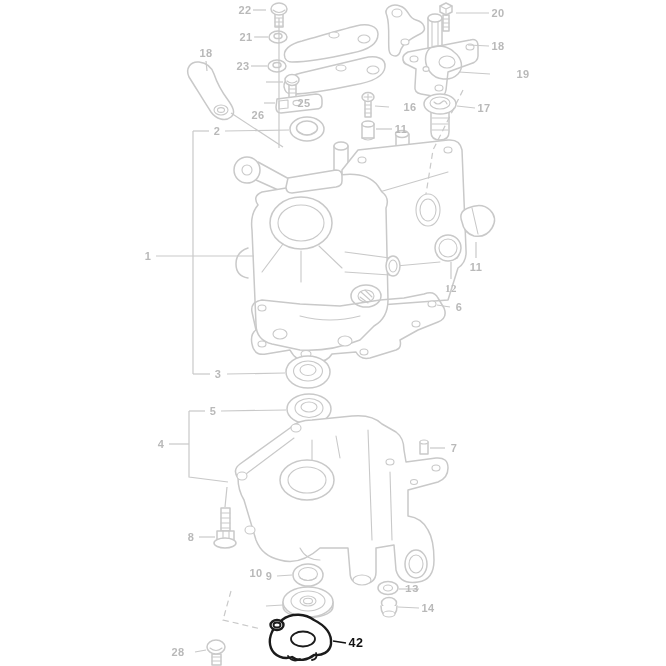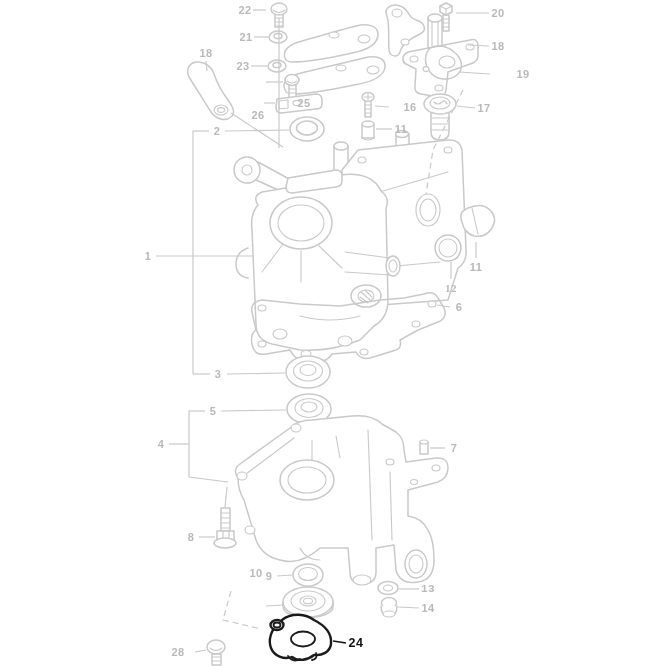--- a/index.html
+++ b/index.html
@@ -306,30 +306,30 @@
       <div class="callout" style="left: 218px; top: 374px;">3</div>
       <div class="callout" style="left: 161px; top: 444px;">4</div>
       <div class="callout" style="left: 213px; top: 411px;">5</div>
       <div class="callout" style="left: 459px; top: 307px;">6</div>
       <div class="callout" style="left: 454px; top: 448px;">7</div>
       <div class="callout" style="left: 191px; top: 537px;">8</div>
       <div class="callout" style="left: 269px; top: 576px;">9</div>
       <div class="callout" style="left: 256px; top: 573px;">10</div>
       <div class="callout" style="left: 476px; top: 267px;">11</div>
       <div class="callout" style="left: 451px; top: 288px; font-family: Liberation Serif, serif;">12</div>
-      <div class="callout" style="left: 428px; top: 589px; font-family: Liberation Mono, monospace;">13</div>
+      <div class="callout" style="left: 412px; top: 589px; font-family: Liberation Mono, monospace;">13</div>
       <div class="callout" style="left: 428px; top: 608px;">14</div>
       <div class="callout" style="left: 401px; top: 129px;">11</div>
       <div class="callout" style="left: 398px; top: 107px; margin-left: 12px;">16</div>
       <div class="callout" style="left: 484px; top: 108px;">17</div>
       <div class="callout" style="left: 498px; top: 46px;">18</div>
       <div class="callout" style="left: 499px; top: 74px; margin-left: 24px;">19</div>
       <div class="callout" style="left: 498px; top: 13px;">20</div>
       <div class="callout" style="left: 246px; top: 37px;">21</div>
       <div class="callout" style="left: 245px; top: 10px;">22</div>
       <div class="callout" style="left: 243px; top: 66px;">23</div>
       <div class="callout" style="left: 206px; top: 53px;">18</div>
       <div class="callout" style="left: 256px; top: 103px; margin-left: 48px;">25</div>
       <div class="callout" style="left: 258px; top: 82px; margin-top: 33px;">26</div>
-      <div class="callout bold" style="left: 356px; top: 643px;">24</div>
+      <div class="callout bold" style="left: 356px; top: 643px;">42</div>
       <div class="callout" style="left: 178px; top: 652px;">28</div>
     </div>
 </div>
 
 </body></html>

